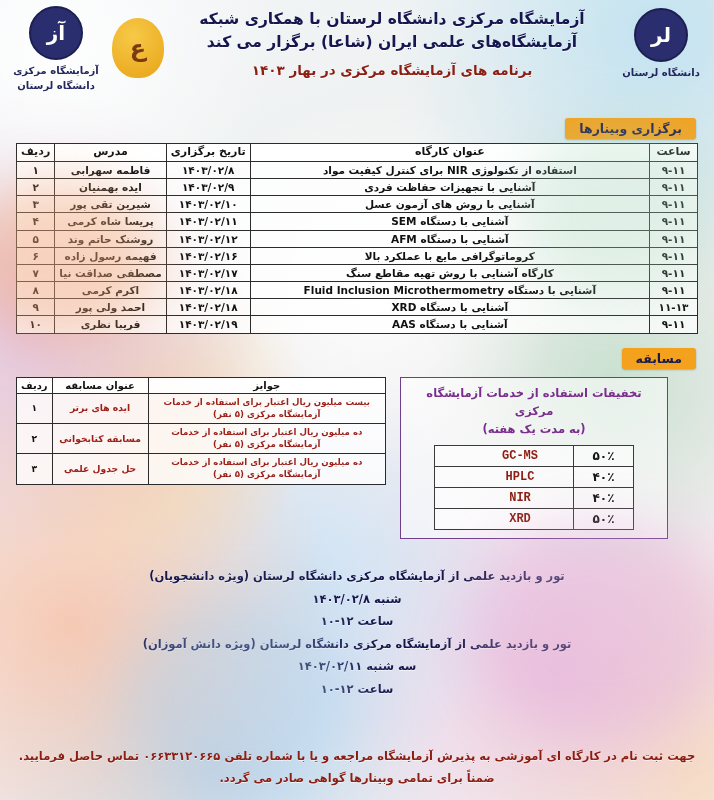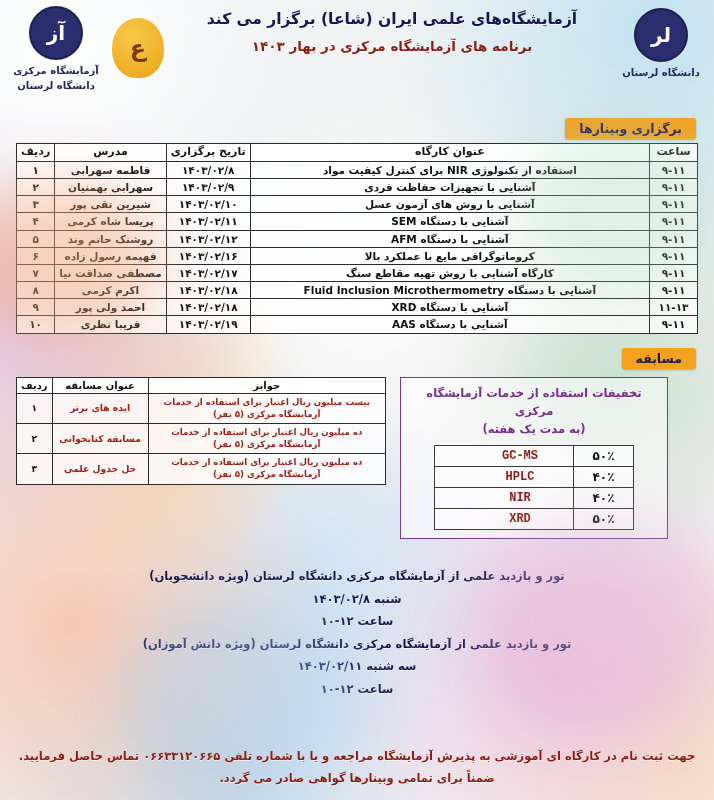--- a/index.html
+++ b/index.html
@@ -161,20 +161,21 @@
     <div class="logo-caption">
       آزمایشگاه مرکزی<br>دانشگاه لرستان
     </div>
   </div>
 
   <div class="logo-flask">
     <div class="flask-bg">ع</div>
   </div>
 
   <div class="header-titles">
+    <div class="title-main">آزمایشگاه مرکزی دانشگاه لرستان با همکاری شبکه</div>
     <div class="title-main">آزمایشگاه‌های علمی ایران (شاعا) برگزار می کند</div>
     <div class="title-sub">برنامه های آزمایشگاه مرکزی در بهار ۱۴۰۳</div>
   </div>
 
   <div class="logo-right">
     <div class="logo-circle">لر</div>
     <div class="logo-caption">دانشگاه لرستان</div>
   </div>
 </div>
 
@@ -198,21 +199,21 @@
           <td class="col-time">۹-۱۱</td>
           <td>استفاده از تکنولوژی NIR برای کنترل کیفیت مواد</td>
           <td class="col-date">۱۴۰۳/۰۲/۸</td>
           <td class="col-pres">فاطمه سهرابی</td>
           <td class="col-row">۱</td>
         </tr>
         <tr>
           <td class="col-time">۹-۱۱</td>
           <td>آشنایی با تجهیزات حفاظت فردی</td>
           <td class="col-date">۱۴۰۳/۰۲/۹</td>
-          <td class="col-pres">سهرابی بهمنیان</td>
+          <td class="col-pres">ایده بهمنیان</td>
           <td class="col-row">۲</td>
         </tr>
         <tr>
           <td class="col-time">۹-۱۱</td>
           <td>آشنایی با روش های آزمون عسل</td>
           <td class="col-date">۱۴۰۳/۰۲/۱۰</td>
           <td class="col-pres">شیرین تقی پور</td>
           <td class="col-row">۳</td>
         </tr>
         <tr>

